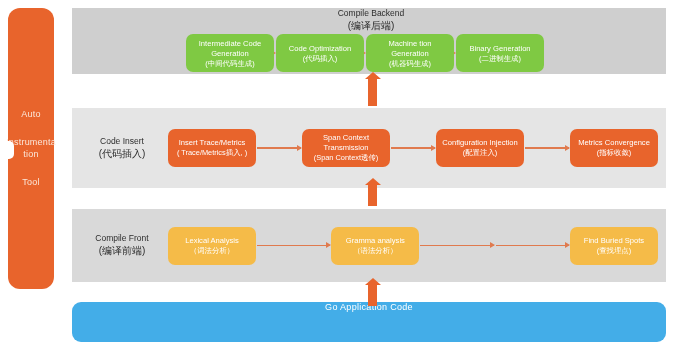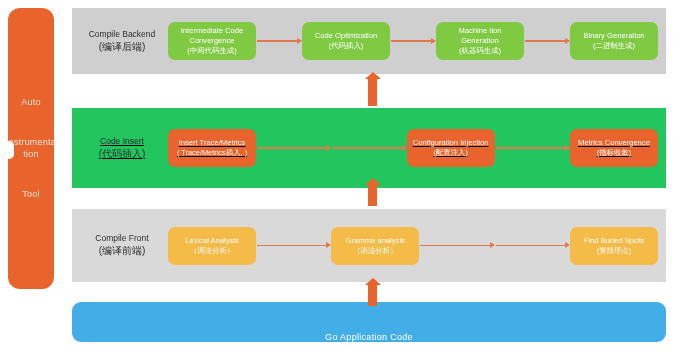--- a/index.html
+++ b/index.html
@@ -25,21 +25,21 @@
     left: 8px;
     top: 8px;
     width: 46px;
     height: 281px;
     background: #E8642C;
     border-radius: 12px;
     display: flex;
     flex-direction: column;
     align-items: center;
     justify-content: center;
-    gap: 29px;
+    gap: 17px;
     color: #FBE7DA;
     font-size: 9px;
     line-height: 1.25;
     text-align: center;
     box-sizing: border-box;
     padding: 0 8px;
   }
   .sidebar .notch {
     position: absolute;
     left: -1px;
@@ -55,24 +55,24 @@
   
   .band {
     position: absolute;
     left: 72px;
     width: 594px;
     box-sizing: border-box;
     display: flex;
     align-items: center;
   }
   .band-gray   { background: #CFCFCF; }
-  .band-amber  { background: #22c55e; text-decoration: underline; }
+  .band-amber  { background: #e5e5e5; }
   .band-gray2  { background: #D9D9D9; }
 
-  #band-backend { top: 8px;   height: 66px; }
+  #band-backend { top: 8px;   height: 66px; flex-direction: column; }
   #band-insert  { top: 108px; height: 80px; }
   #band-front   { top: 209px; height: 73px; }
 
   .band-title {
     width: 92px;
     flex: none;
     text-align: center;
     color: #2d2d2d;
     font-size: 8.5px;
     line-height: 1.35;
@@ -158,21 +158,21 @@
   
   .appbar {
     position: absolute;
     left: 72px;
     top: 302px;
     width: 594px;
     height: 40px;
     background: #43ADE8;
     border-radius: 9px;
     display: flex;
-    align-items: flex-end;
+    align-items: flex-start;
     justify-content: center;
     color: #ffffff;
     font-size: 9px;
     letter-spacing: .3px;
   }
 </style>
 </head>
 <body>
 
 <div id="diagram">
@@ -184,21 +184,21 @@
     <div class="sidebar-label">Tool</div>
   </div>
 
   <div class="band band-gray" id="band-backend">
     <div class="band-title">
       <div>Compile Backend</div>
       <div class="cn">(编译后端)</div>
     </div>
     <div class="stage-track">
       <div class="node node-green">
-        <div>Intermediate Code Convergence</div>
+        <div>Intermediate Code Generation</div>
         <div class="cn">(中间代码生成)</div>
       </div>
       <div class="hconn"></div>
       <div class="node node-green">
         <div>Code Optimization</div>
         <div class="cn">(代码插入)</div>
       </div>
       <div class="hconn"></div>
       <div class="node node-green">
         <div>Machine tion Generation</div>
@@ -218,20 +218,24 @@
     <div class="band-title">
       <div>Code Insert</div>
       <div class="cn">(代码插入)</div>
     </div>
     <div class="stage-track">
       <div class="node node-deep">
         <div>Insert Trace/Metrics</div>
         <div class="cn">( Trace/Metrics插入, )</div>
       </div>
       <div class="hconn"></div>
+      <div class="node node-deep">
+        <div>Span Context Transmission</div>
+        <div class="cn">(Span Context透传)</div>
+      </div>
       <div class="hconn"></div>
       <div class="node node-deep">
         <div>Configuration Injection</div>
         <div class="cn">(配置注入)</div>
       </div>
       <div class="hconn"></div>
       <div class="node node-deep">
         <div>Metrics Convergence</div>
         <div class="cn">(指标收敛)</div>
       </div>

